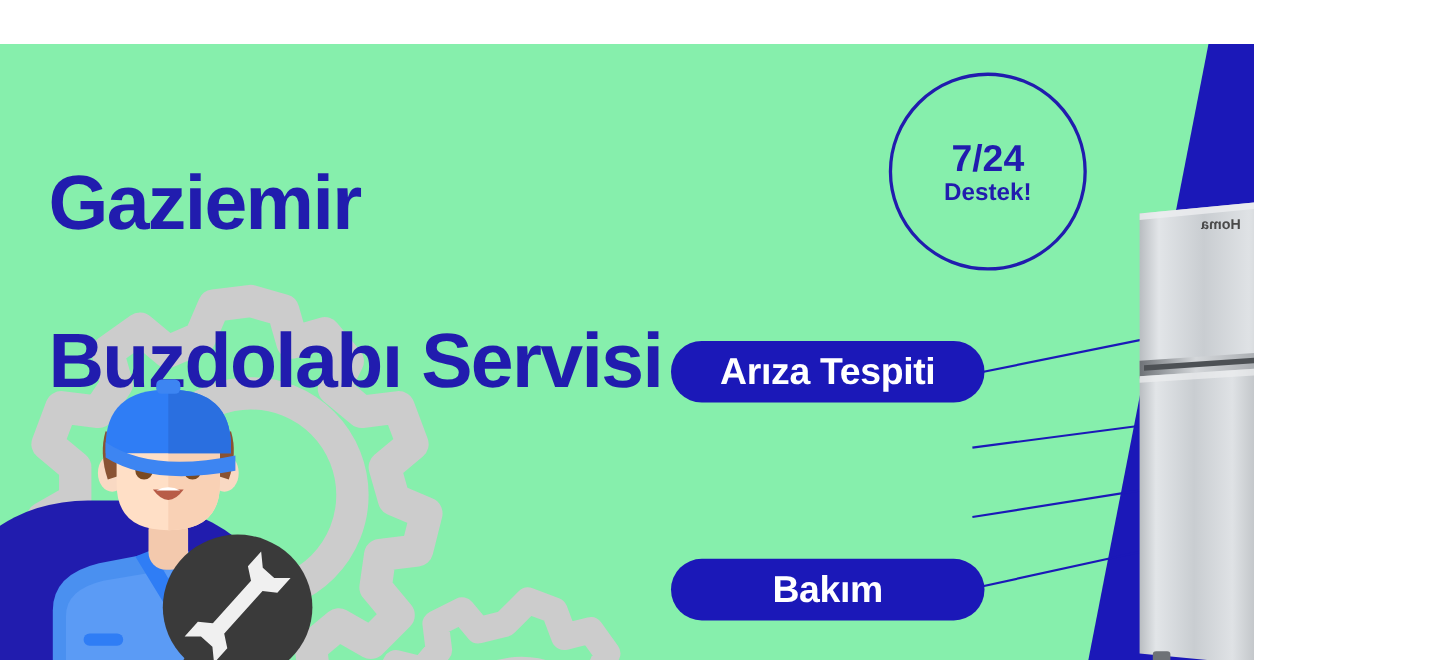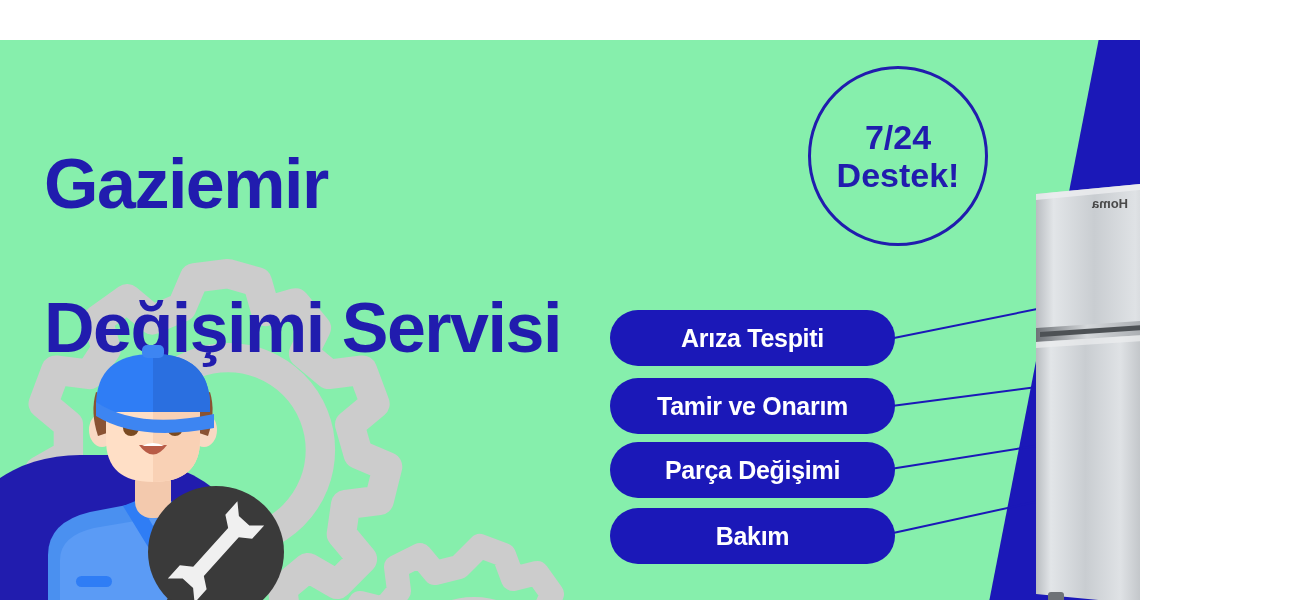--- a/index.html
+++ b/index.html
@@ -63,34 +63,34 @@
     width:180px; height:180px;
     border:3px solid var(--brand-dark);
     border-radius:50%;
     display:flex; flex-direction:column;
     align-items:center; justify-content:center;
     color:var(--brand-dark);
     font-weight:bold;
     line-height:1.12;
   }
   #support-badge .b1 { font-size:34px; }
-  #support-badge .b2 { font-size:34px; }
+  #support-badge .b2 { font-size:22px; }
 
   
   #connectors { position:absolute; left:0; top:0; width:1300px; height:600px; }
 
   
   .pill {
     position:absolute;
     left:610px;
     width:285px; height:56px;
     background:var(--brand);
     border-radius:28px;
     color:#ffffff;
-    font-size:25px;
+    font-size:34px;
     font-weight:bold;
     display:flex; align-items:center; justify-content:center;
     letter-spacing:-.3px;
   }
   #pill-0 { top:270px; }
   #pill-1 { top:338px; }
   #pill-2 { top:402px; }
   #pill-3 { top:468px;text-align:center; }
 
   
@@ -138,36 +138,30 @@
     <g stroke="#1b18b8" stroke-width="2" fill="none">
       <line x1="884" y1="300" x2="1062" y2="264"></line>
       <line x1="884" y1="367" x2="1052" y2="345"></line>
       <line x1="884" y1="430" x2="1048" y2="404"></line>
       <line x1="884" y1="495" x2="1044" y2="460"></line>
     </g>
   </svg>
 
   <h1 id="headline">
     <span class="l1">Gaziemir</span>
-    <span class="l2">Değişimi Servisi</span>
+    <span class="l2">Buzdolabı Servisi</span>
   </h1>
 
   <div id="support-badge">
     <span class="b1">7/24</span>
     <span class="b2">Destek!</span>
   </div>
 
   <div class="pill" id="pill-0">
     <span>Arıza Tespiti</span>
-  </div>
-  <div class="pill" id="pill-1">
-    <span>Tamir ve Onarım</span>
-  </div>
-  <div class="pill" id="pill-2">
-    <span>Parça Değişimi</span>
   </div>
   <div class="pill" id="pill-3">
     <span>Bakım</span>
   </div>
 
   <svg id="technician" viewBox="0 0 270 300">
 
     <path d="M30 300 L30 215 Q30 182 72 172 L135 160 L198 172 Q240 182 240 215 L240 300 Z" fill="#4a90f0"></path>
     <path d="M42 300 L42 220 Q42 196 76 188 L135 178 L194 188 Q228 196 228 220 L228 300 Z" fill="#5b9bf5"></path>
 

